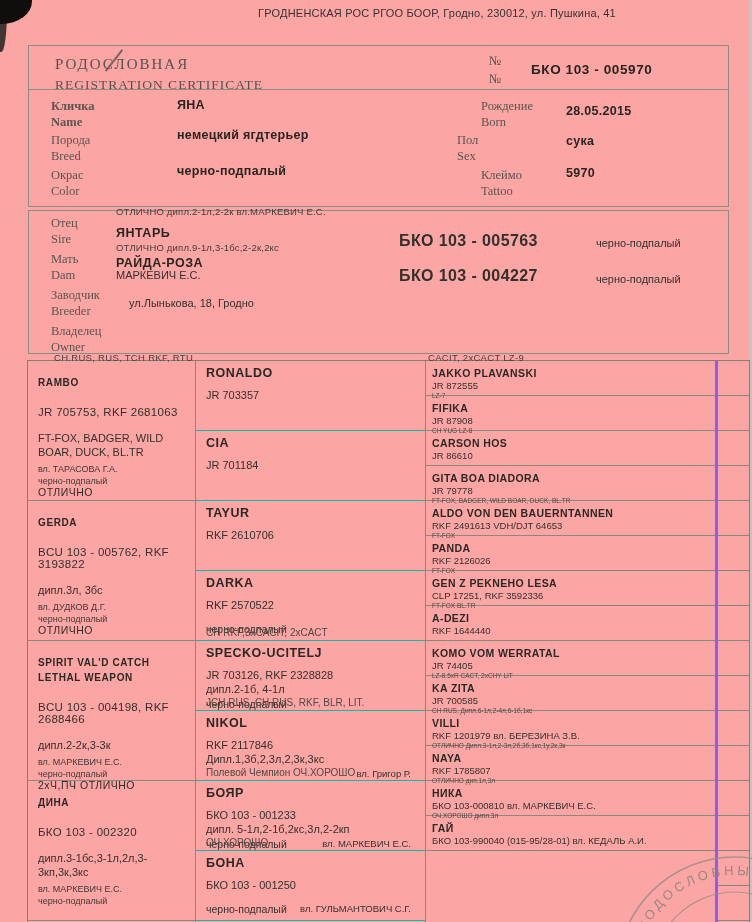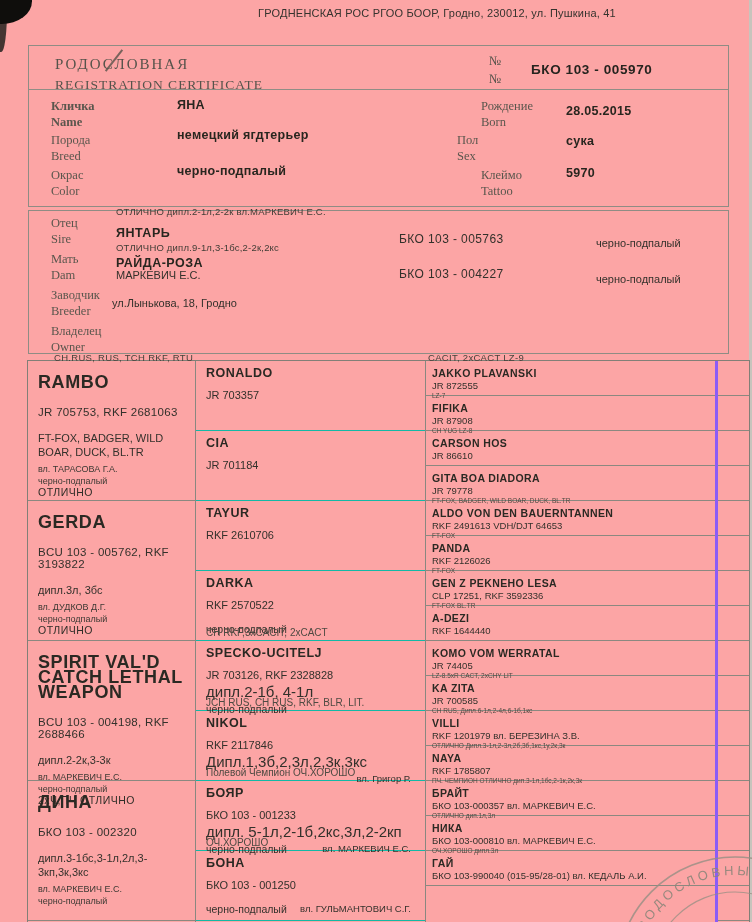--- a/index.html
+++ b/index.html
@@ -27,46 +27,46 @@
   .divider{position:absolute;left:0;right:0;top:43px;border-top:1px solid #908d85;}
   .no-label{position:absolute;left:460px;top:6px;font-family:"Liberation Serif",serif;
             font-size:13px;color:#56534b;line-height:18px;}
   .cert-number{position:absolute;left:502px;top:16px;font-weight:bold;font-size:13.5px;
                color:#26241f;letter-spacing:.6px;}
   .flabel{position:absolute;font-family:"Liberation Serif",serif;font-size:12.5px;
           color:#5a564d;line-height:16px;}
   .fvalue{position:absolute;font-weight:bold;font-size:12.5px;color:#28261f;letter-spacing:.3px;}
   .small-titles{position:absolute;font-size:9.5px;color:#3f3c35;letter-spacing:.2px;}
   .p-name{position:absolute;font-weight:bold;font-size:12.5px;color:#28261f;letter-spacing:.5px;}
-  .p-reg{position:absolute;font-size:12px;color:#33312b;letter-spacing:.4px;}
+  .p-reg{position:absolute;font-size:16px;color:#33312b;letter-spacing:.4px;font-weight:bold;}
   .p-color{position:absolute;font-size:11px;color:#33312b;}
   .p-line{position:absolute;font-size:11px;color:#33312b;}
   
   .ped{position:absolute;left:27px;top:360px;width:721px;height:562px;
        border:1px solid #827f77;border-bottom:none;display:flex;}
   .gen-hdr{position:absolute;top:-9px;font-size:9.5px;color:#45423a;letter-spacing:.3px;
            white-space:nowrap;}
   .col{box-sizing:border-box;}
   .col1{width:168px;border-right:1px solid #8a8780;}
   .col2{width:230px;border-right:1px solid #8a8780;}
   .col3{width:292px;border-right:3px solid #8b5cf6;}
   .col4{flex:1;}
   .g1-cell{box-sizing:border-box;height:140px;border-bottom:1px solid #8b8880;
            padding:6px 6px 2px 10px;display:flex;flex-direction:column;position:relative;}
-  .g1-name{font-weight:bold;font-size:18px;letter-spacing:.6px;margin-top:8px;color:#2b2923;line-height:15px;}
+  .g1-name{font-weight:bold;font-size:10px;letter-spacing:.6px;margin-top:8px;color:#2b2923;line-height:15px;}
   .g1-reg{font-size:11.5px;margin-top:16px;letter-spacing:.3px;color:#33312b;}
   .g1-work{font-size:11px;margin-top:13px;line-height:14px;color:#33312b;}
   .g1-owner{font-size:9px;margin-top:5px;color:#3c3933;}
   .g1-color{font-size:9px;margin-top:2px;color:#3c3933;}
   .g1-grade{font-size:10.5px;margin-top:auto;margin-bottom:3px;letter-spacing:.5px;color:#2f2d27;}
   .g2-cell{box-sizing:border-box;height:70px;border-bottom:1px solid #14b8a6;
            padding:5px 8px 0 10px;position:relative;}
   .g2-name{font-weight:bold;font-size:12.5px;letter-spacing:.5px;color:#2b2923;}
   .g2-reg{font-size:11px;margin-top:9px;color:#33312b;}
-  .g2-dipl{font-size:15px;margin-top:2px;color:#33312b;}
+  .g2-dipl{font-size:11px;margin-top:2px;color:#33312b;}
   .g2-row{display:flex;justify-content:space-between;font-size:10.5px;margin-top:3px;
           padding-right:6px;color:#33312b;}
   .g2-row .owner{font-size:9.5px;}
   .g2-row.gap{margin-top:12px;}
   .g2-foot{position:absolute;left:10px;bottom:2px;font-size:10px;color:#4e4a42;white-space:nowrap;}
   .g3-cell{box-sizing:border-box;height:35px;border-bottom:1px solid #8b8880;
            padding:0 6px;position:relative;}
   .g3-label{position:absolute;top:-4px;left:6px;font-size:6.5px;color:#4e4a42;white-space:nowrap;}
   .g3-name{font-weight:bold;font-size:10.5px;letter-spacing:.4px;padding-top:6px;color:#2b2923;white-space:nowrap;}
   .g3-reg{font-size:9.5px;margin-top:1px;color:#33312b;white-space:nowrap;}
@@ -152,21 +152,21 @@
     <div class="small-titles" style="left:87px;top:31px;">ОТЛИЧНО дипл.9-1л,3-1бс,2-2к,2кс</div>
     <div class="p-name" style="left:87px;top:45px;">РАЙДА-РОЗА</div>
     <div class="p-reg" style="left:370px;top:56px;">БКО 103 - 004227</div>
     <div class="p-color" style="left:567px;top:62px;">черно-подпалый</div>
 
     <div class="flabel" style="left:22px;top:76px;">
       <div>Заводчик</div>
         <div>Breeder</div>
     </div>
     <div class="p-line" style="left:87px;top:58px;">МАРКЕВИЧ Е.С.</div>
-    <div class="p-line" style="left:83px;top:86px;">ул.Лынькова, 18, Гродно</div>
+    <div class="p-line" style="left:100px;top:86px;">ул.Лынькова, 18, Гродно</div>
 
     <div class="flabel" style="left:22px;top:112px;">
       <div>Владелец</div>
         <div>Owner</div>
     </div>
   </div>
 
   <div class="ped">
     <div class="gen-hdr" style="left:26px;">CH.RUS, RUS, TCH RKF, RTU</div>
     <div class="gen-hdr" style="left:400px;">CACIT, 2xCACT LZ-9</div>
@@ -316,25 +316,20 @@
           <div class="g3-label">CH RUS, Дипл.6-1л,2-4л,6-1б,1кс</div>
           <div class="g3-name">VILLI</div>
           <div class="g3-reg">RKF 1201979 вл. БЕРЕЗИНА З.В.</div>
         </div>
         <div class="g3-cell">
           <div class="g3-label">ОТЛИЧНО Дипл.3-1л,2-3л,2б,3б,1кс,1у,2к,3к</div>
           <div class="g3-name">NAYA</div>
           <div class="g3-reg">RKF 1785807</div>
         </div>
         <div class="g3-cell">
-          <div class="g3-label">ПЧ. ЧЕМПИОН ОТЛИЧНО дип.3-1л,1бс,2-1к,2к,3к</div>
-          <div class="g3-name">БРАЙТ</div>
-          <div class="g3-reg">БКО 103-000357 вл. МАРКЕВИЧ Е.С.</div>
-        </div>
-        <div class="g3-cell">
           <div class="g3-label">ОТЛИЧНО дип.1л,3л</div>
           <div class="g3-name">НИКА</div>
           <div class="g3-reg">БКО 103-000810 вл. МАРКЕВИЧ Е.С.</div>
         </div>
         <div class="g3-cell">
           <div class="g3-label">ОЧ.ХОРОШО дипл.3л</div>
           <div class="g3-name">ГАЙ</div>
           <div class="g3-reg">БКО 103-990040 (015-95/28-01) вл. КЕДАЛЬ А.И.</div>
         </div>
       </div>

